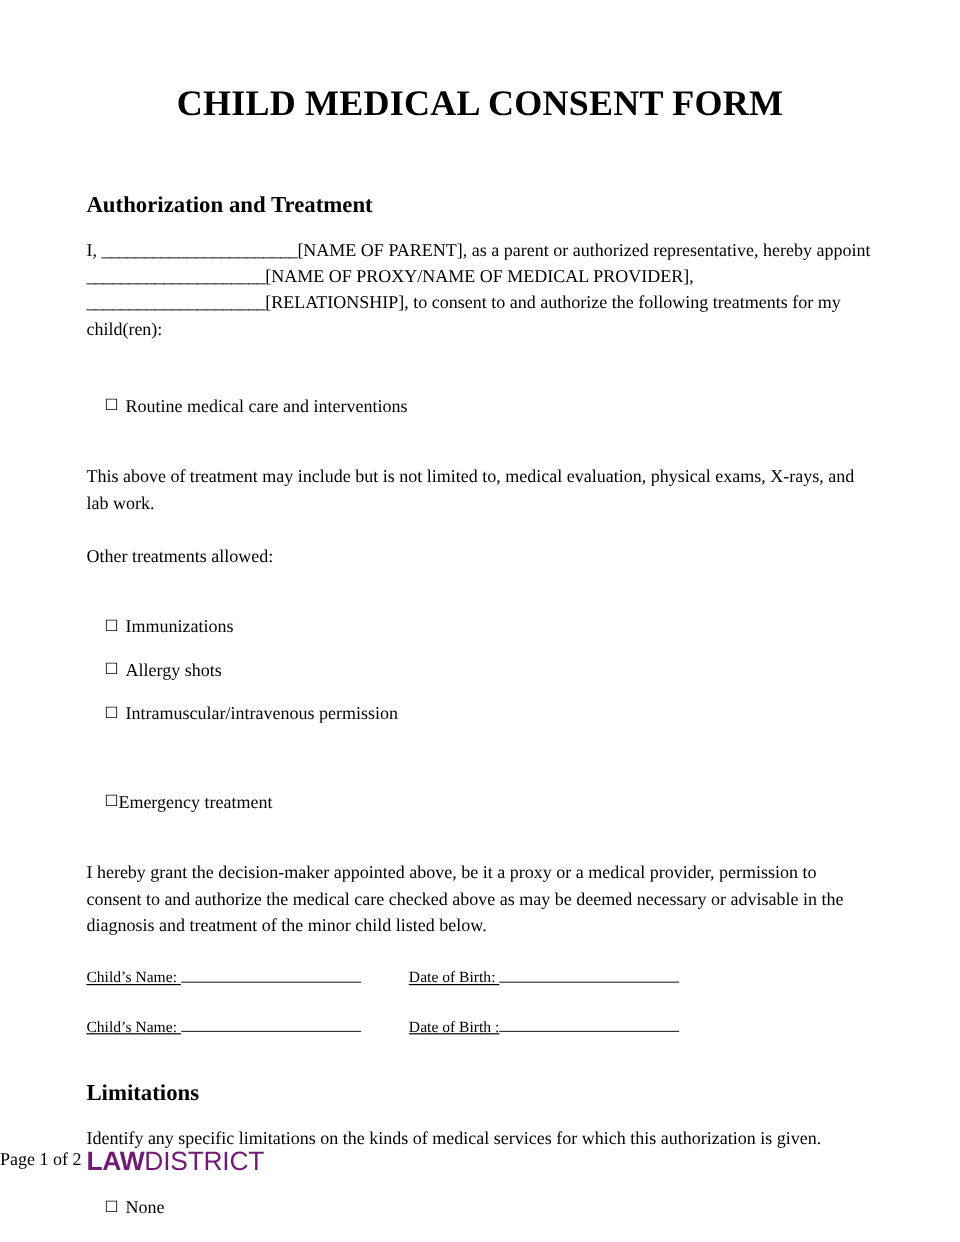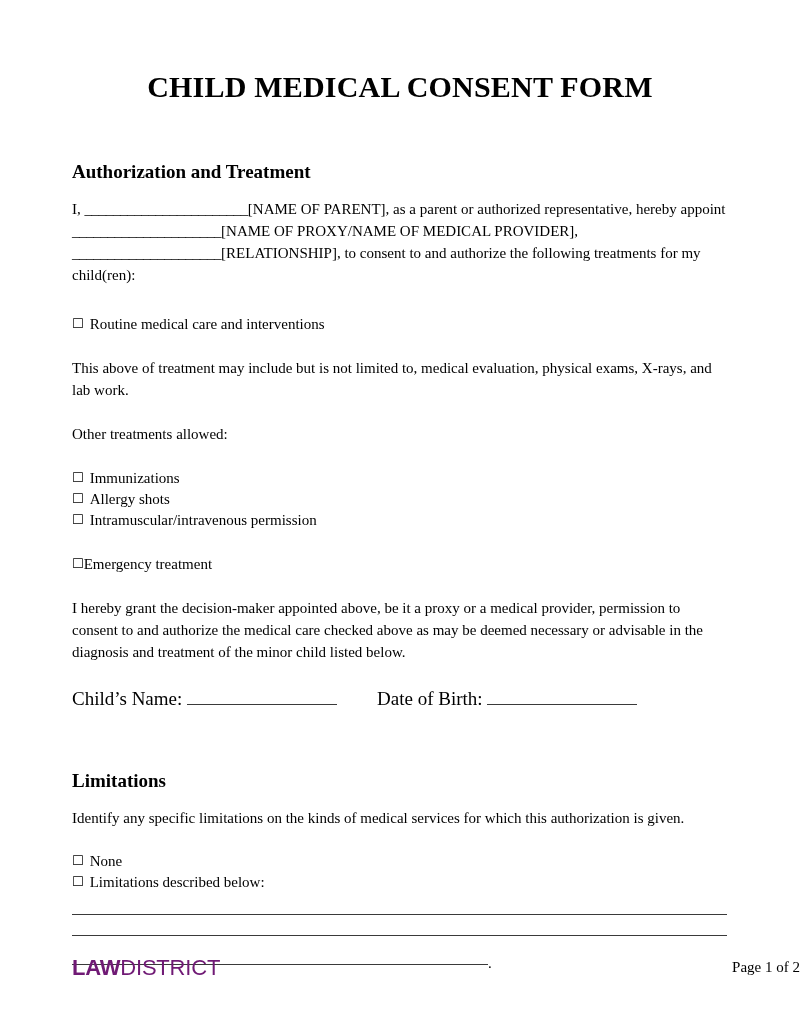--- a/index.html
+++ b/index.html
@@ -66,39 +66,40 @@
 
   
   .blank {
     letter-spacing: -0.4px;
   }
 
   
   .check-row {
     font-size: 15px;
     line-height: 1.43;
-    margin: 0;
+    margin: 15px;
     display: block;
   }
   .cbox {
     font-family: "DejaVu Sans", sans-serif;
     font-size: 13px;
     line-height: 1;
     position: relative;
     top: -1px;
   }
   .cbox-gap { display: inline-block; width: 6px; }
   .cbox-tight { display: inline-block; width: 0px; }
 
   
   .field-row {
-    font-size: 19px;
+    font-size: 13px;
     line-height: 1.45;
     margin: 0;
     white-space: pre;
+    text-decoration: underline;
   }
   .field-underline {
     display: inline-block;
     border-bottom: 1.2px solid #3a3a3a;
     height: 0.95em;
     vertical-align: baseline;
   }
   .u-name  { width: 150px; }
   .u-dob   { width: 150px; }
   .col-gap { display: inline-block; width: 40px; }
@@ -141,21 +142,21 @@
     color: #701a75;
     white-space: pre;
   }
   .logo-bold { font-weight: bold; }
   .logo-light { font-weight: normal; }
   .page-number {
     position: absolute;
     left: 0;
     top: 4px;
     width: 800px;
-    text-align: right;
+    text-align: left;
     font-size: 15px;
     font-family: "Liberation Serif", "DejaVu Serif", serif;
   }
 </style>
 </head>
 <body>
 
 <div class="page">
 
   <div class="doc-title">CHILD MEDICAL CONSENT FORM</div>
@@ -191,20 +192,21 @@
     <div class="gap-md"></div>
 
     <p class="body-text">I hereby grant the decision-maker appointed above, be it a proxy or a medical provider, permission to consent to and authorize the medical care checked above as may be deemed necessary or advisable in the diagnosis and treatment of the minor child listed below.</p>
 
     <div class="gap-md"></div>
 
     <div class="field-row"><span>Child’s Name: </span><span class="field-underline u-name"></span><span class="col-gap"></span><span>Date of Birth: </span><span class="field-underline u-dob"></span></div>
 
     <div class="gap-md"></div>
 
+    <div class="field-row"><span>Child’s Name: </span><span class="field-underline u-name"></span><span class="col-gap"></span><span>Date of Birth :</span><span class="field-underline u-dob"></span></div>
 
     <div class="gap-xl"></div>
 
     <h2 class="section-heading">Limitations</h2>
 
     <p class="body-text">Identify any specific limitations on the kinds of medical services for which this authorization is given.</p>
 
     <div class="gap-md"></div>
 
     <div class="check-row"><span class="cbox">☐</span><span class="cbox-gap"></span><span>None</span></div>

